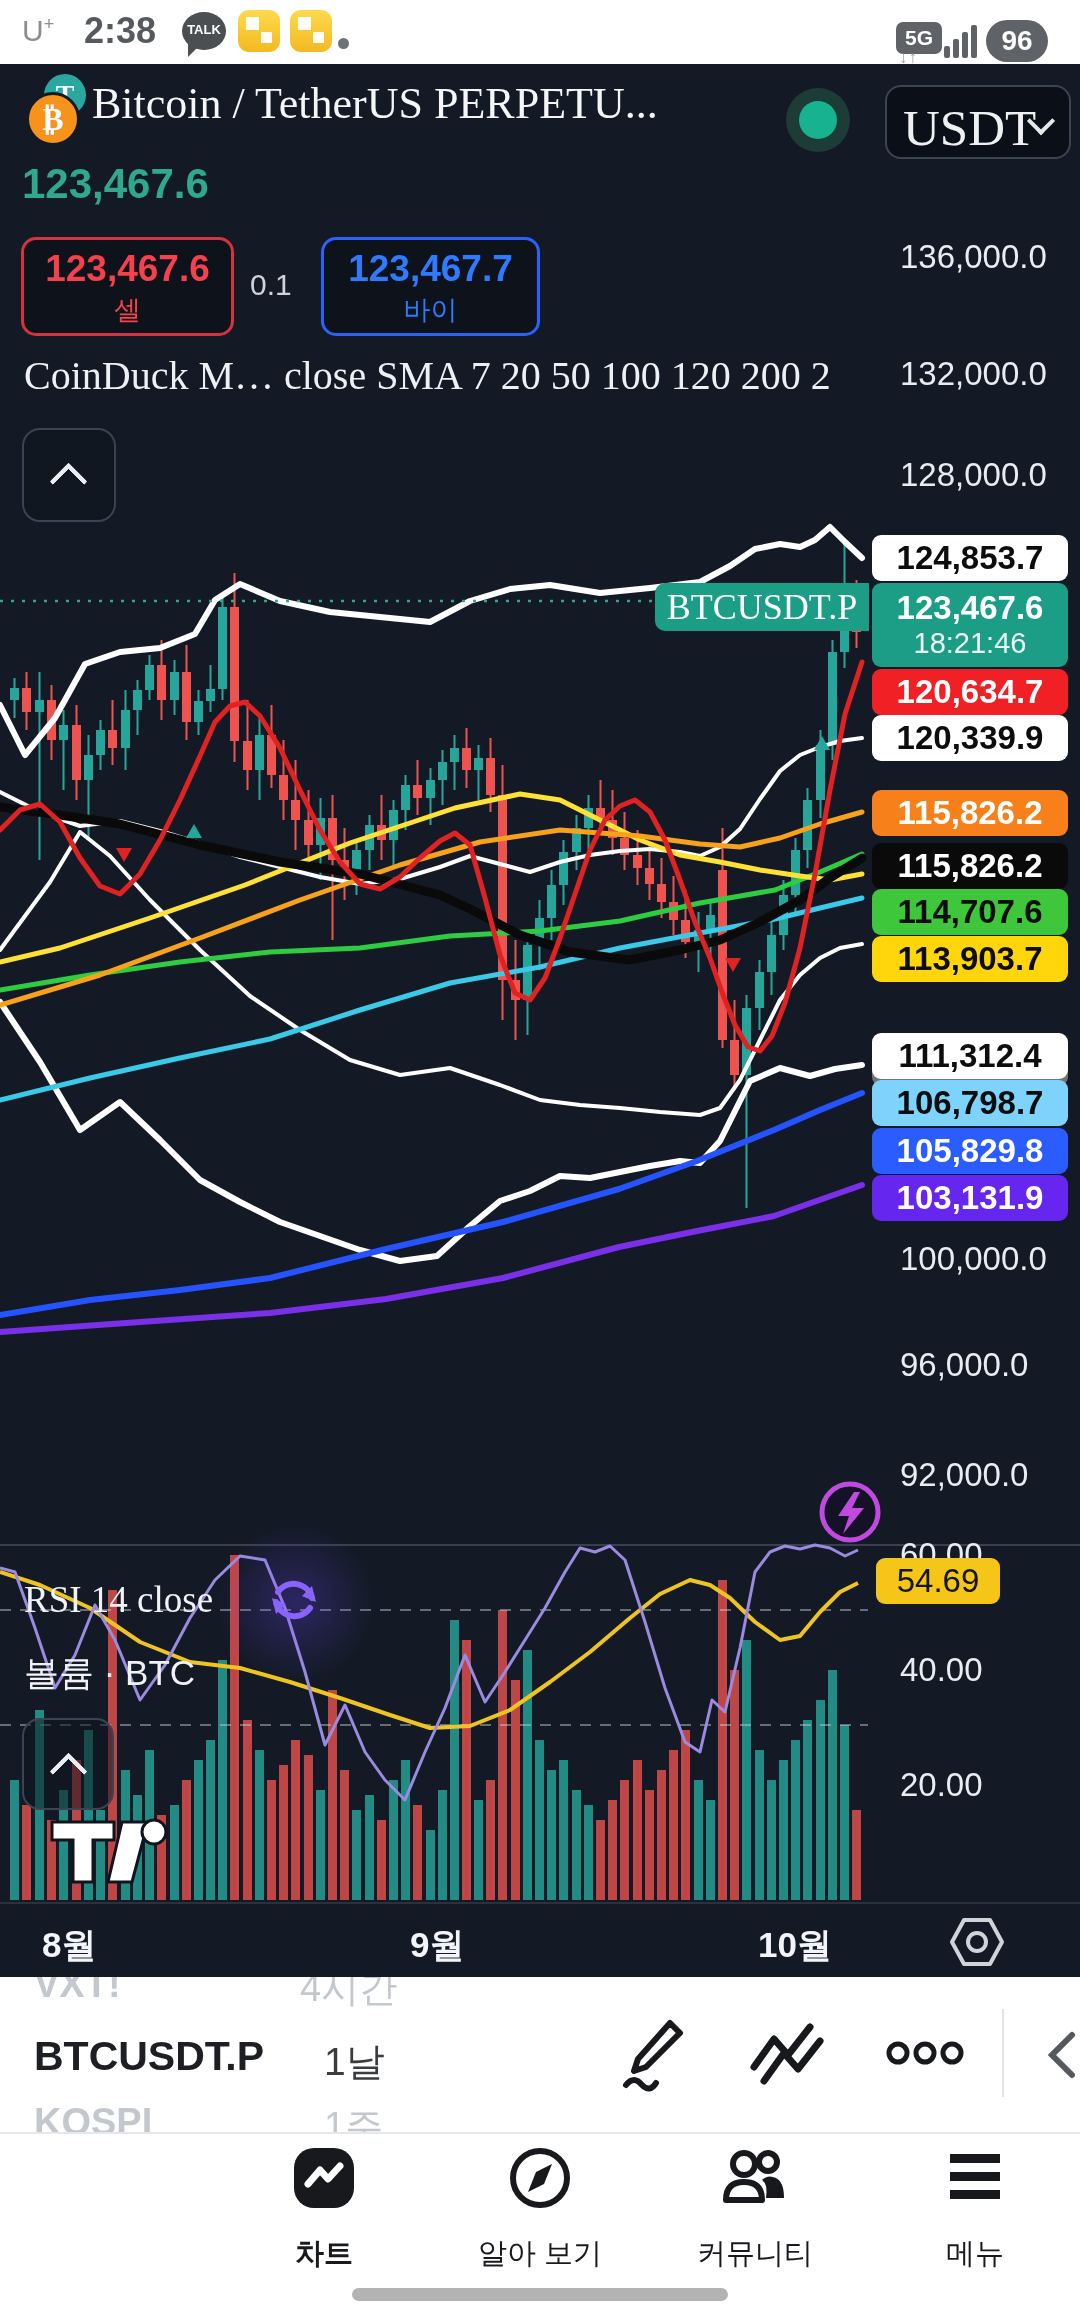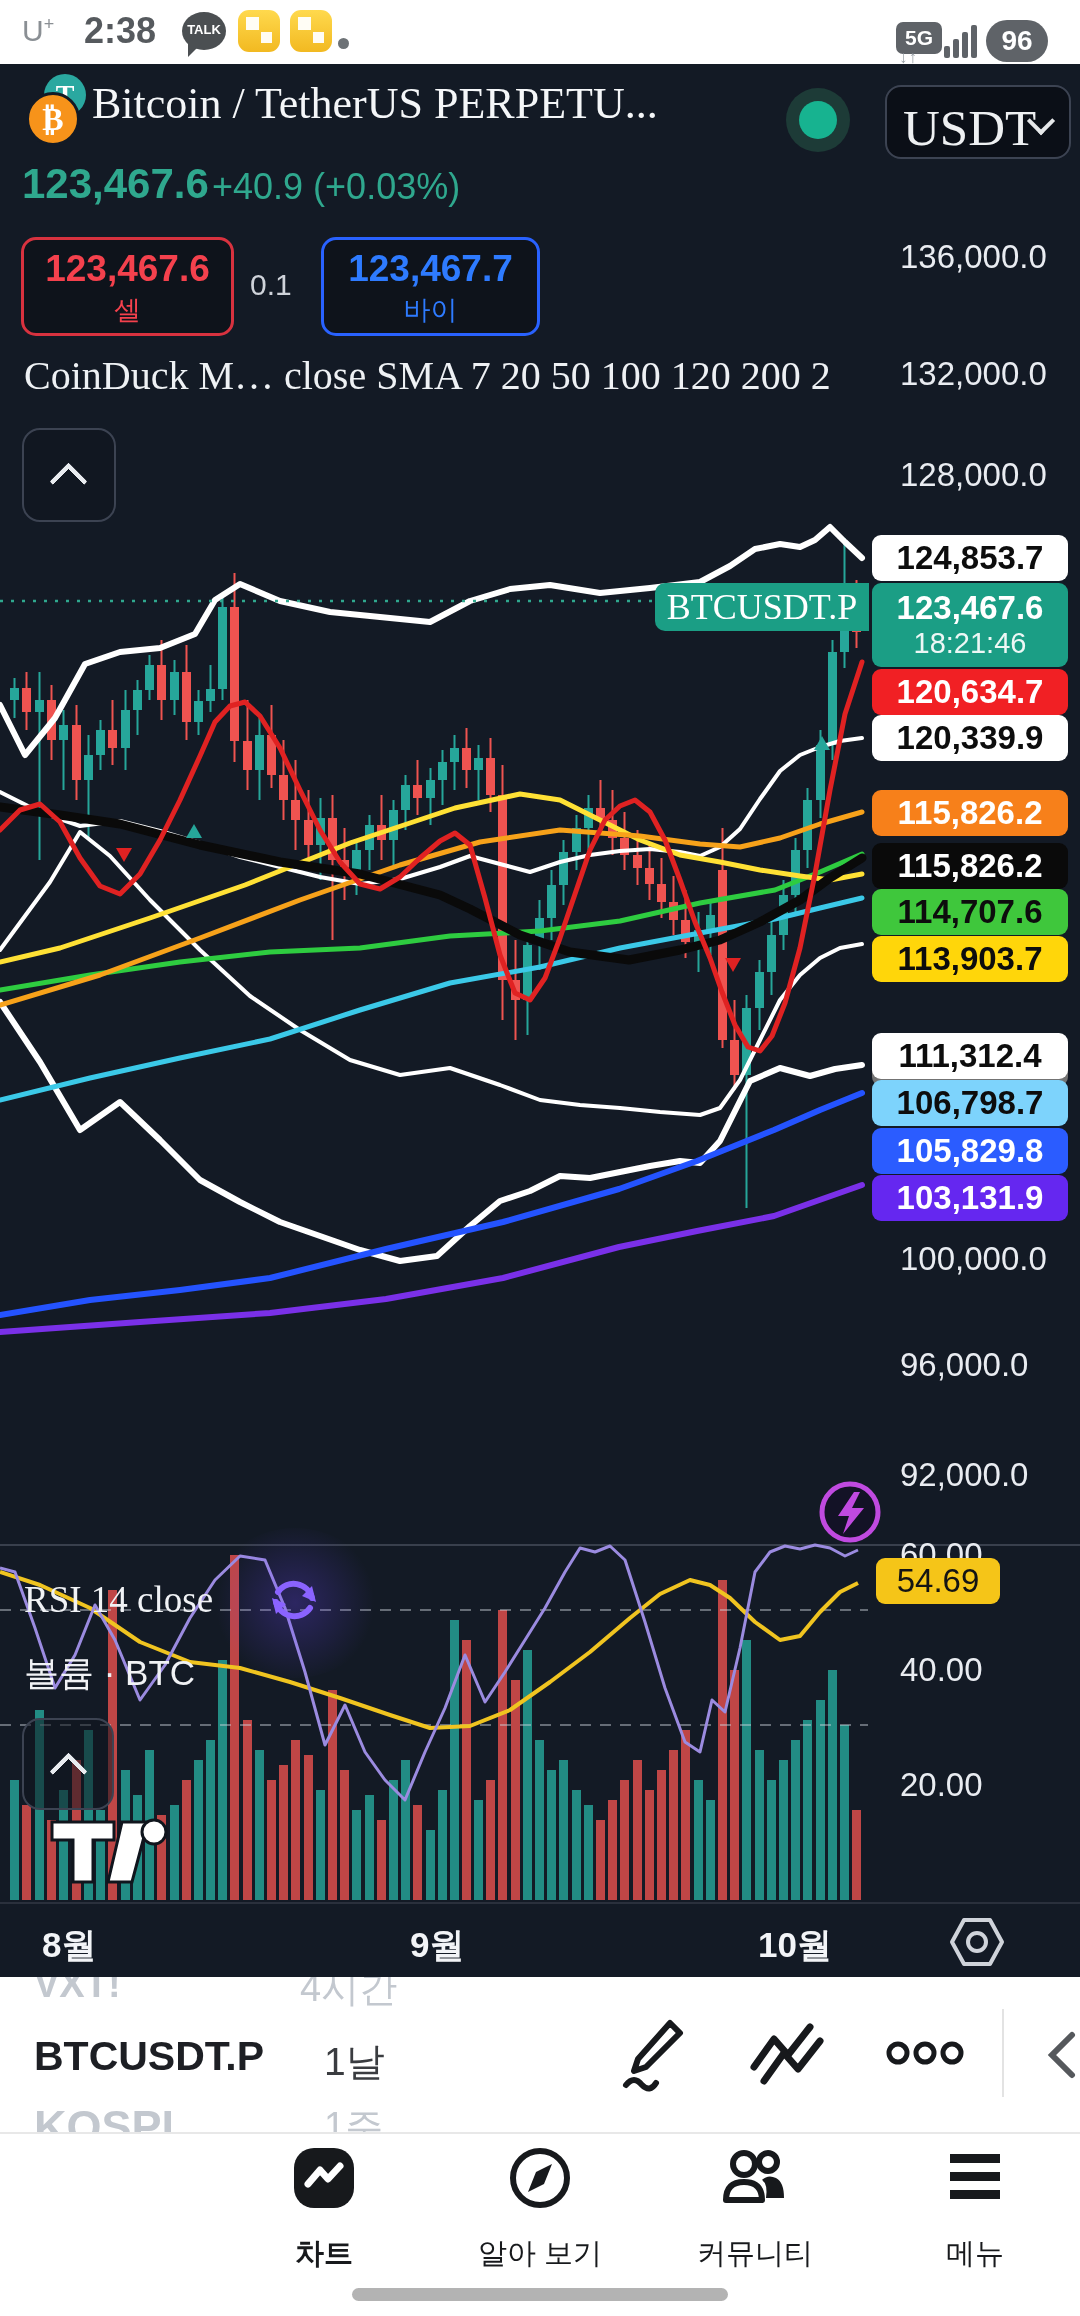--- a/index.html
+++ b/index.html
@@ -343,21 +343,20 @@
   <div class="coin serif" style="left:26px;top:92px;width:48px;height:48px;background:#f7931a;font-size:32px;line-height:48px;border:3px solid #131a25;"><span>₿</span></div>
   <div class="title serif">Bitcoin / TetherUS PERPETU...</div>
   <div class="livedot-outer">
       <div class="livedot-inner"></div>
     </div>
   <div class="usdt-dd">
     <span class="txt serif">USDT</span>
     <span class="chev-down"></span>
   </div>
   <div class="hprice">123,467.6</div>
-  <div class="hchange">+40.9 (+0.03%)</div>
 
   <div class="tbtn sell">
     <span class="p">123,467.6</span>
     <span class="l">셀</span>
   </div>
   <div class="spread">0.1</div>
   <div class="tbtn buy">
     <span class="p">123,467.7</span>
     <span class="l">바이</span>
   </div>
@@ -446,21 +445,21 @@
     <svg class="abs" style="left:886px;top:62px" width="78" height="28" viewBox="0 0 78 28">
       <circle cx="12" cy="14" r="9" fill="none" stroke="#17191c" stroke-width="5"></circle>
       <circle cx="39" cy="14" r="9" fill="none" stroke="#17191c" stroke-width="5"></circle>
       <circle cx="66" cy="14" r="9" fill="none" stroke="#17191c" stroke-width="5"></circle>
     </svg>
     <div class="divv"></div>
     <svg class="abs" style="left:1044px;top:52px" width="36" height="52" viewBox="0 0 36 52">
       <polyline points="28,6 8,26 28,46" fill="none" stroke="#55585c" stroke-width="6" stroke-linecap="round"></polyline>
     </svg>
 
-    <div class="qrow-sym faded" style="left:34px;top:124px;font-size:45px">KOSPI</div>
+    <div class="qrow-sym faded" style="left:34px;top:124px;font-size:38px">KOSPI</div>
     <div class="qrow-sym faded" style="left:324px;top:124px;font-size:38px;font-weight:normal">1주</div>
   </div>
 
   <div class="navbar">
     <div class="nav-item" style="left:224px">
       <svg style="margin-top:12px" width="64" height="64" viewBox="0 0 64 64">
         <rect x="2" y="2" width="60" height="60" rx="20" fill="#17191c"></rect>
         <polyline points="16,38 28,24 36,33 48,20" fill="none" stroke="#ffffff" stroke-width="7" stroke-linecap="round" stroke-linejoin="round"></polyline>
       </svg>
       <div class="nav-label" style="font-weight:bold">차트</div>

